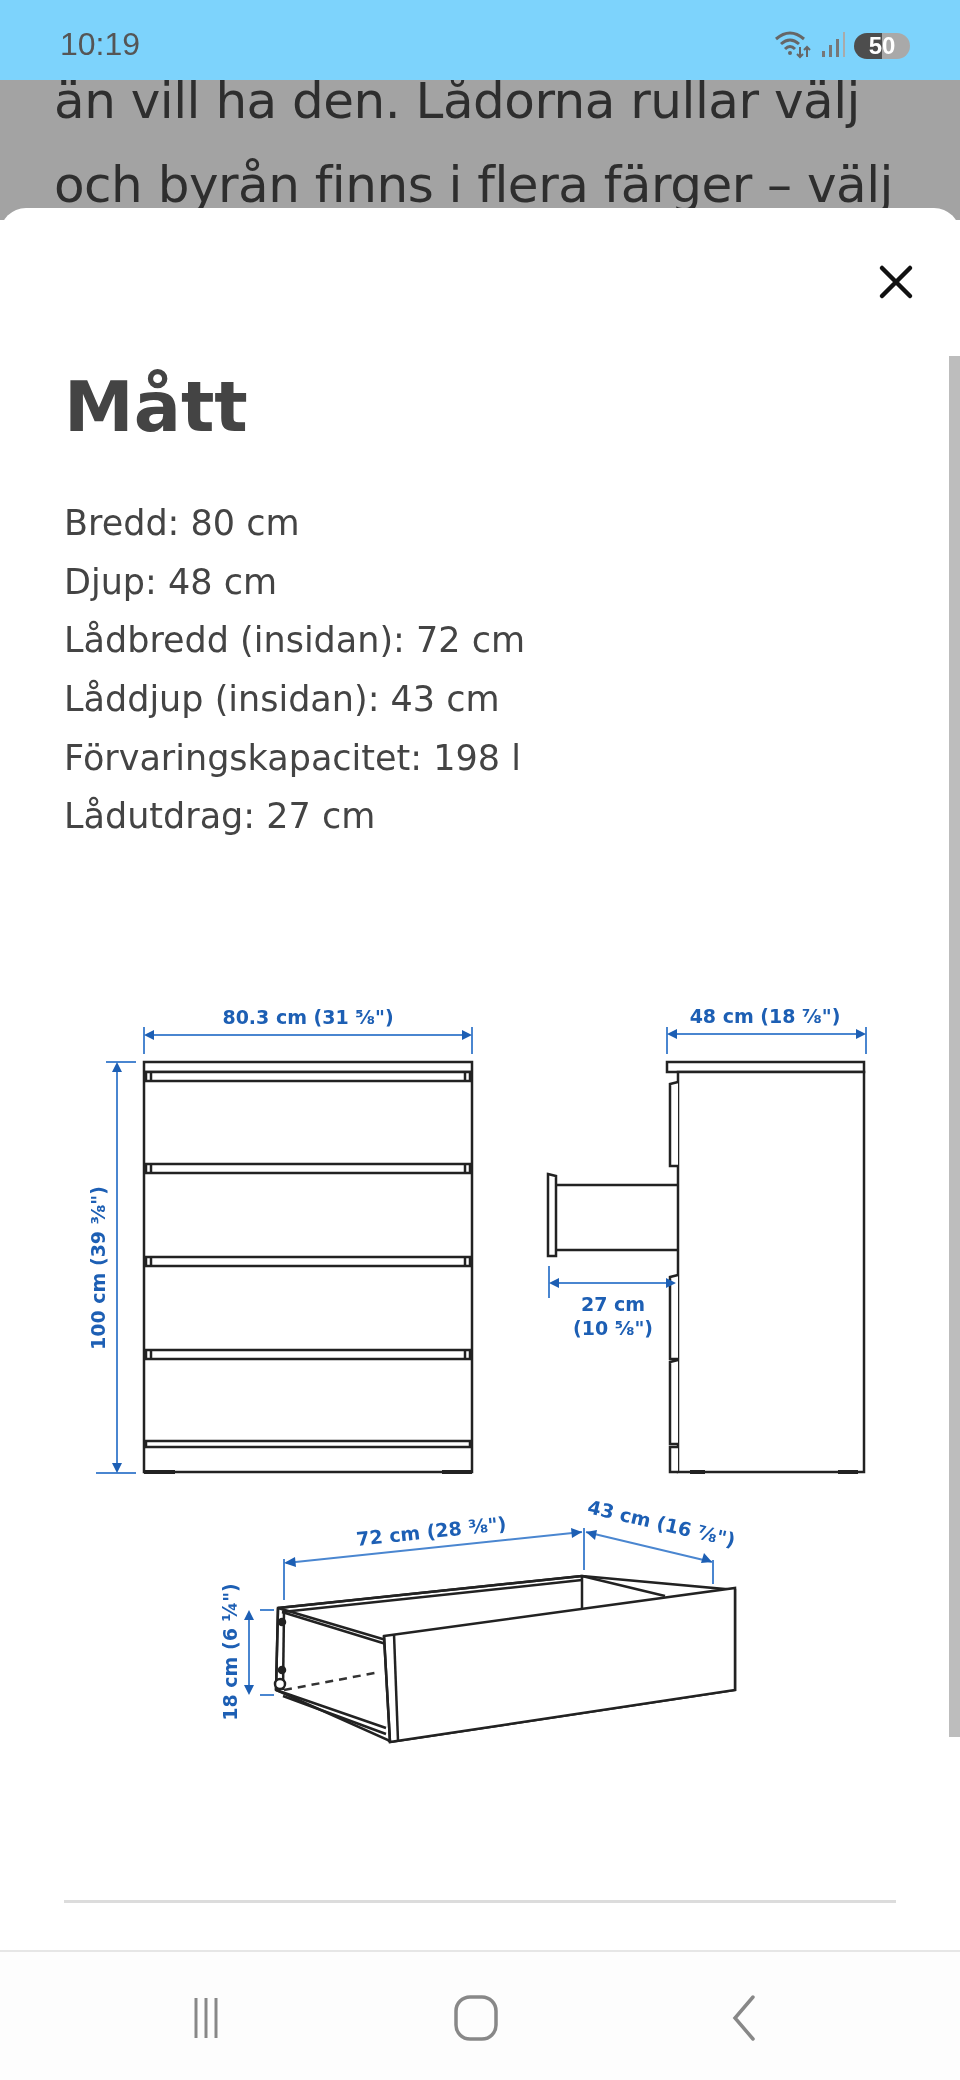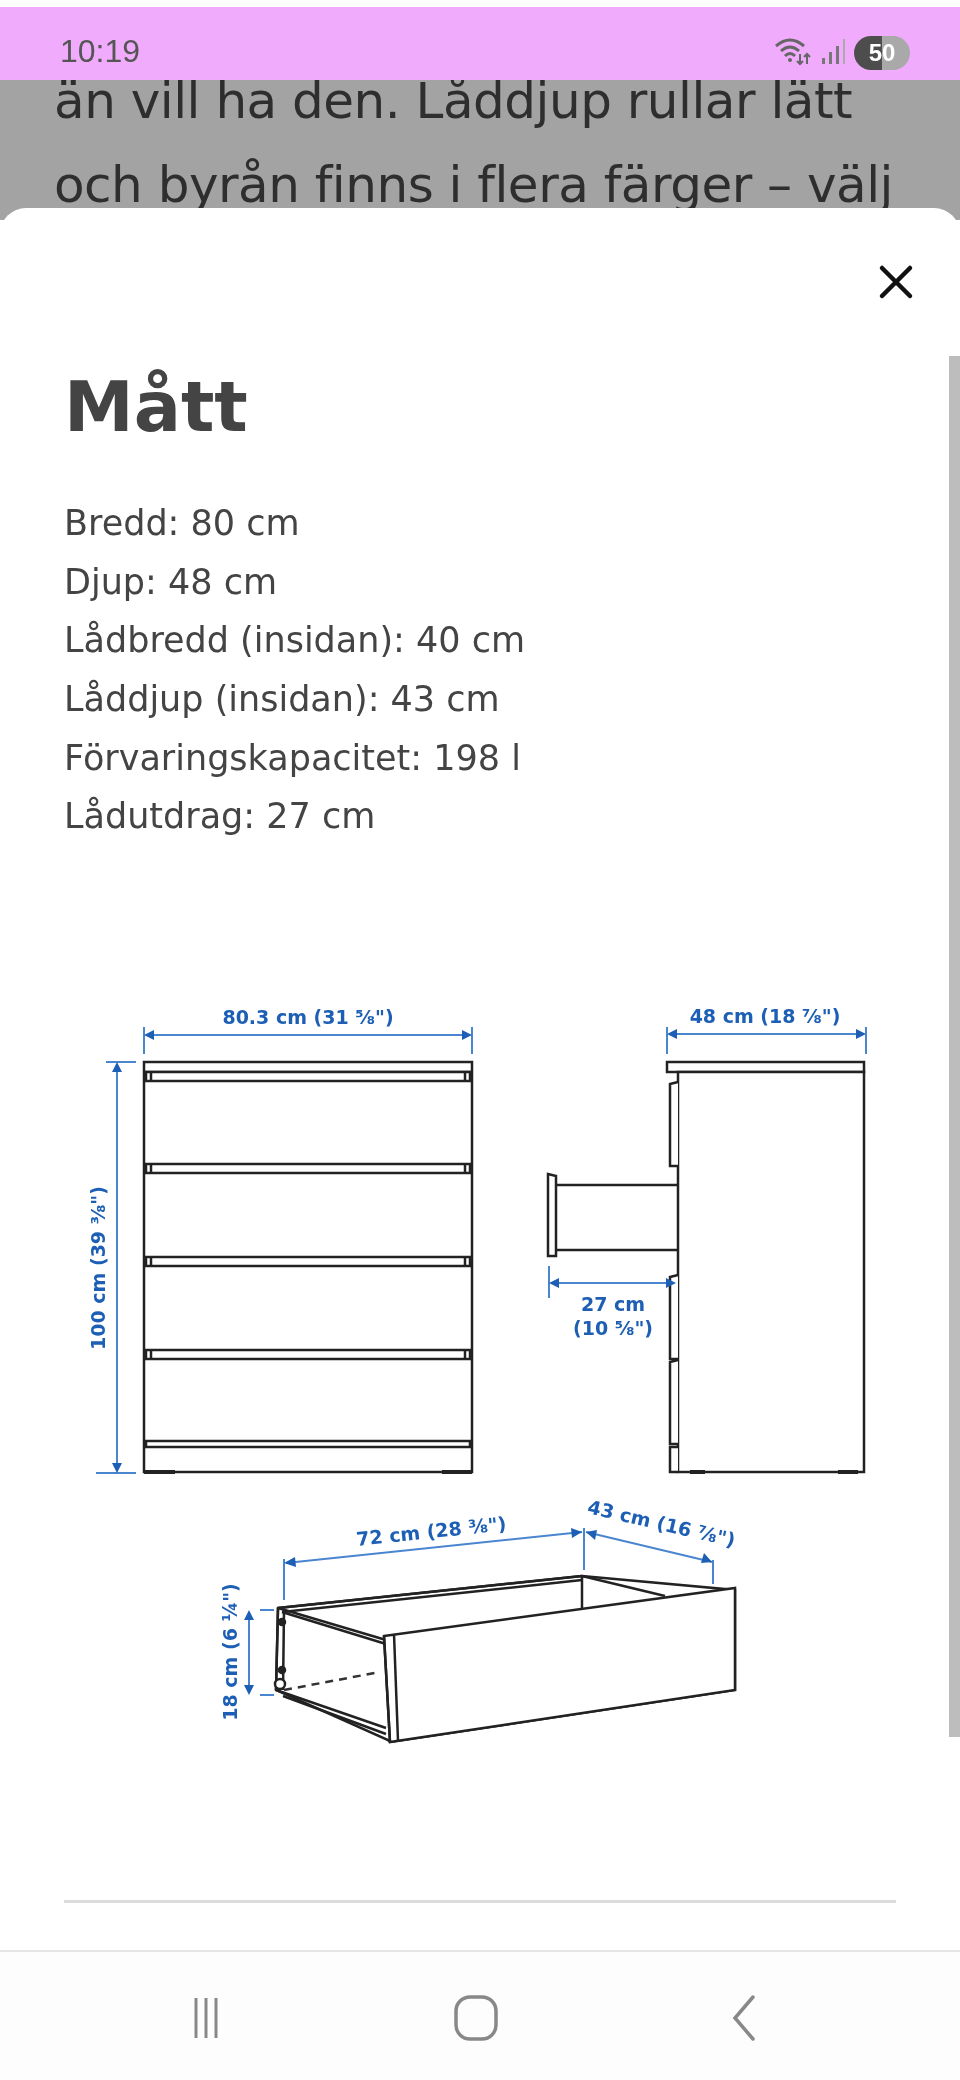--- a/index.html
+++ b/index.html
@@ -1,20 +1,20 @@
 <!DOCTYPE html>
 <html><head>
 <meta charset="utf-8">
 <style>
   html, body { margin:0; padding:0; }
   body { width:960px; height:2080px; position:relative; overflow:hidden; background:#fff; font-family:"DejaVu Sans","Liberation Sans",sans-serif; }
-  .statusbar { position:absolute; left:0; top:7px; width:960px; height:80px; background:#f0abfc; }
+  .statusbar { position:absolute; left:0; top:0; width:960px; height:80px; background:#7dd3fc; }
   .status-time { position:absolute; left:60px; top:26px; font-size:32px; color:#555; font-family:"Liberation Sans",sans-serif; }
   .status-icons { position:absolute; right:50px; top:28px; height:36px; display:flex; align-items:center; gap:8px; }
-  .battery { width:56px; height:34px; border-radius:17px; background:linear-gradient(90deg,#4d4d4d 0 50%,#a9a9a9 50% 100%); color:#fff; font-weight:bold; font-size:24px; display:flex; align-items:center; justify-content:center; font-family:"Liberation Sans",sans-serif; }
+  .battery { width:56px; height:26px; border-radius:17px; background:linear-gradient(90deg,#4d4d4d 0 50%,#a9a9a9 50% 100%); color:#fff; font-weight:bold; font-size:24px; display:flex; align-items:center; justify-content:center; font-family:"Liberation Sans",sans-serif; }
   .backdrop { position:absolute; left:0; top:80px; width:960px; height:140px; background:#a3a3a3; overflow:hidden; }
   .backdrop-line { position:absolute; left:54px; font-size:50px; color:#2e2e2e; white-space:nowrap; font-family:"DejaVu Sans",sans-serif; letter-spacing:-0.5px; }
   .sheet { position:absolute; left:0; top:208px; width:960px; height:1740px; background:#fff; border-radius:26px 26px 0 0; }
   .close-btn { position:absolute; right:40px; top:50px; width:48px; height:48px; cursor:pointer; }
   .title { position:absolute; left:64px; top:158px; font-size:70px; font-weight:bold; color:#444; font-family:"DejaVu Sans",sans-serif; }
   .specs { position:absolute; left:64px; top:286px; font-size:35px; color:#444; font-family:"DejaVu Sans",sans-serif; }
   .spec-row { height:58.7px; line-height:58.7px; white-space:nowrap; }
   .spec-label { font-weight:normal;margin-top:21px; }
   .scrollbar { position:absolute; left:949px; top:356px; width:11px; height:1381px; background:#bdbdbd; }
   .illus { position:absolute; left:0; top:0; }
@@ -45,37 +45,37 @@
         <rect x="9" y="16" width="3" height="12" fill="#777"></rect>
         <rect x="16" y="10" width="3" height="18" fill="#777"></rect>
         <rect x="23" y="3" width="2" height="25" fill="#aaa"></rect>
       </svg>
     </span>
     <span class="battery">50</span>
   </div>
 </div>
 
 <div class="backdrop">
-  <div class="backdrop-line" style="top:-8px;">än vill ha den. Låddjup rullar lätt</div>
+  <div class="backdrop-line" style="top:-8px;">än vill ha den. Lådorna rullar välj</div>
   <div class="backdrop-line" style="top:76px;">och byrån finns i flera färger – välj</div>
 </div>
 
 <div class="sheet">
   <div class="close-btn">
     <svg width="48" height="48" viewBox="0 0 48 48">
       <path d="M10 10 L38 38 M38 10 L10 38" stroke="#111" stroke-width="4.5" stroke-linecap="round"></path>
     </svg>
   </div>
 
   <div class="title">Mått</div>
 
   <div class="specs">
     <div class="spec-row"><span class="spec-label">Bredd:</span> <span>80 cm</span></div>
     <div class="spec-row"><span class="spec-label">Djup:</span> <span>48 cm</span></div>
-    <div class="spec-row"><span class="spec-label">Lådbredd (insidan):</span> <span>40 cm</span></div>
+    <div class="spec-row"><span class="spec-label">Lådbredd (insidan):</span> <span>72 cm</span></div>
     <div class="spec-row"><span class="spec-label">Låddjup (insidan):</span> <span>43 cm</span></div>
     <div class="spec-row"><span class="spec-label">Förvaringskapacitet:</span> <span>198 l</span></div>
     <div class="spec-row"><span class="spec-label">Lådutdrag:</span> <span>27 cm</span></div>
   </div>
 
   <div class="scrollbar" style="top:148px;"></div>
 </div>
 
 <svg class="illus" width="960" height="1900" viewBox="0 0 960 1900">
 

